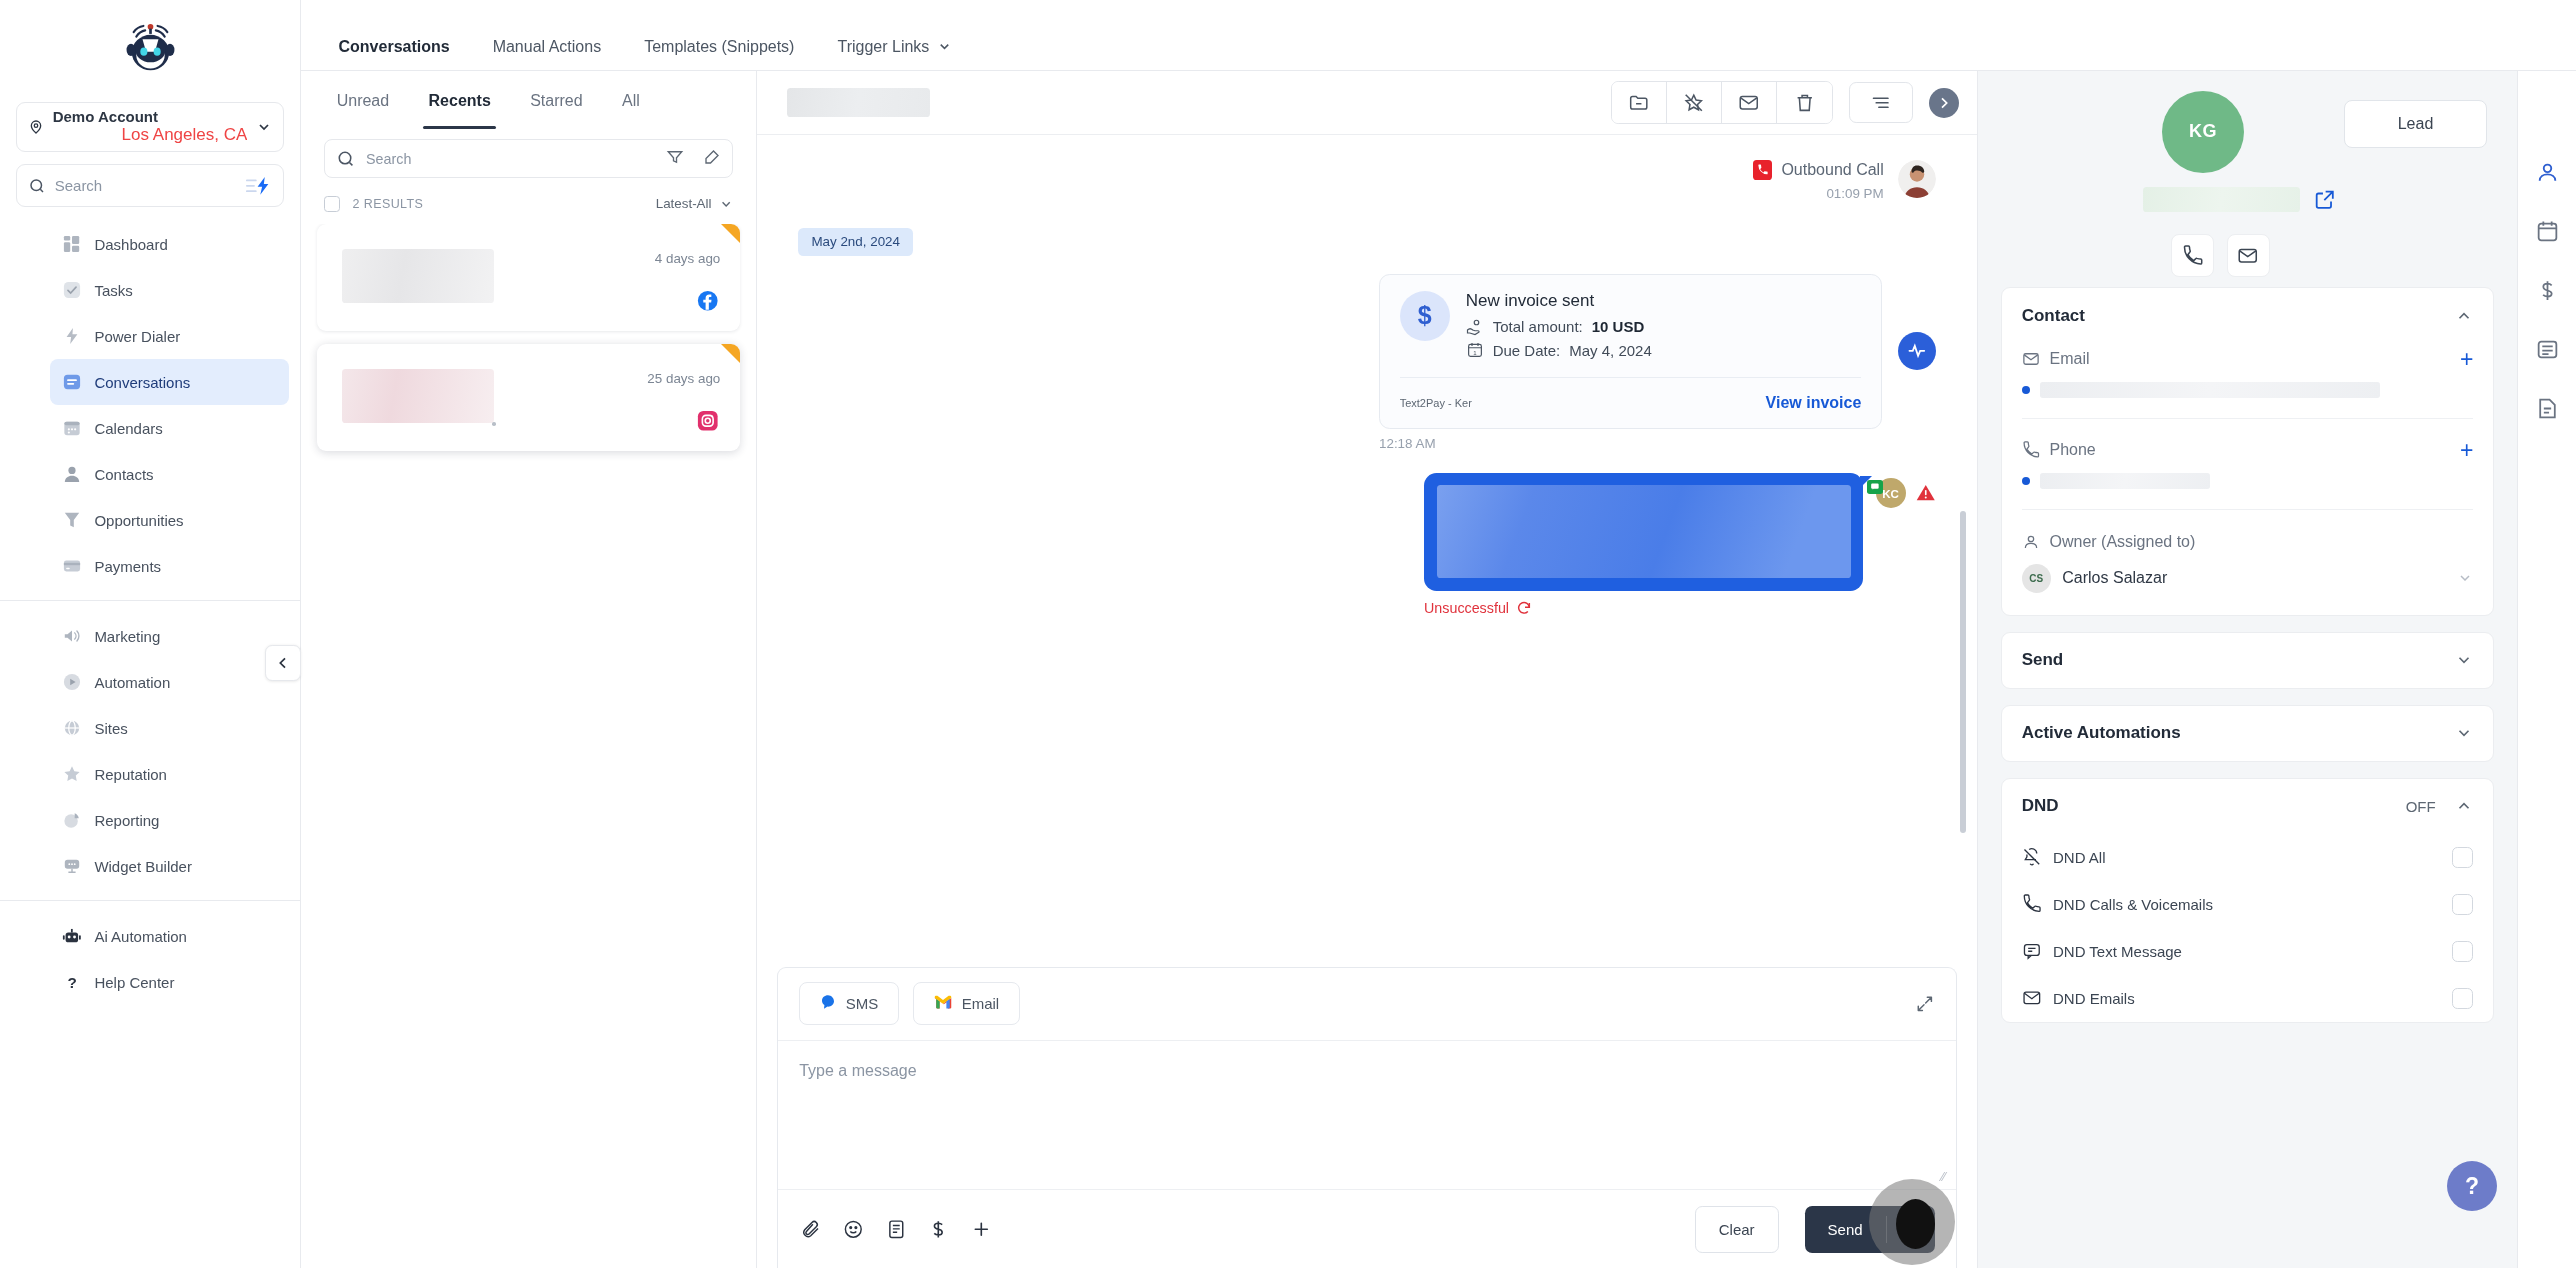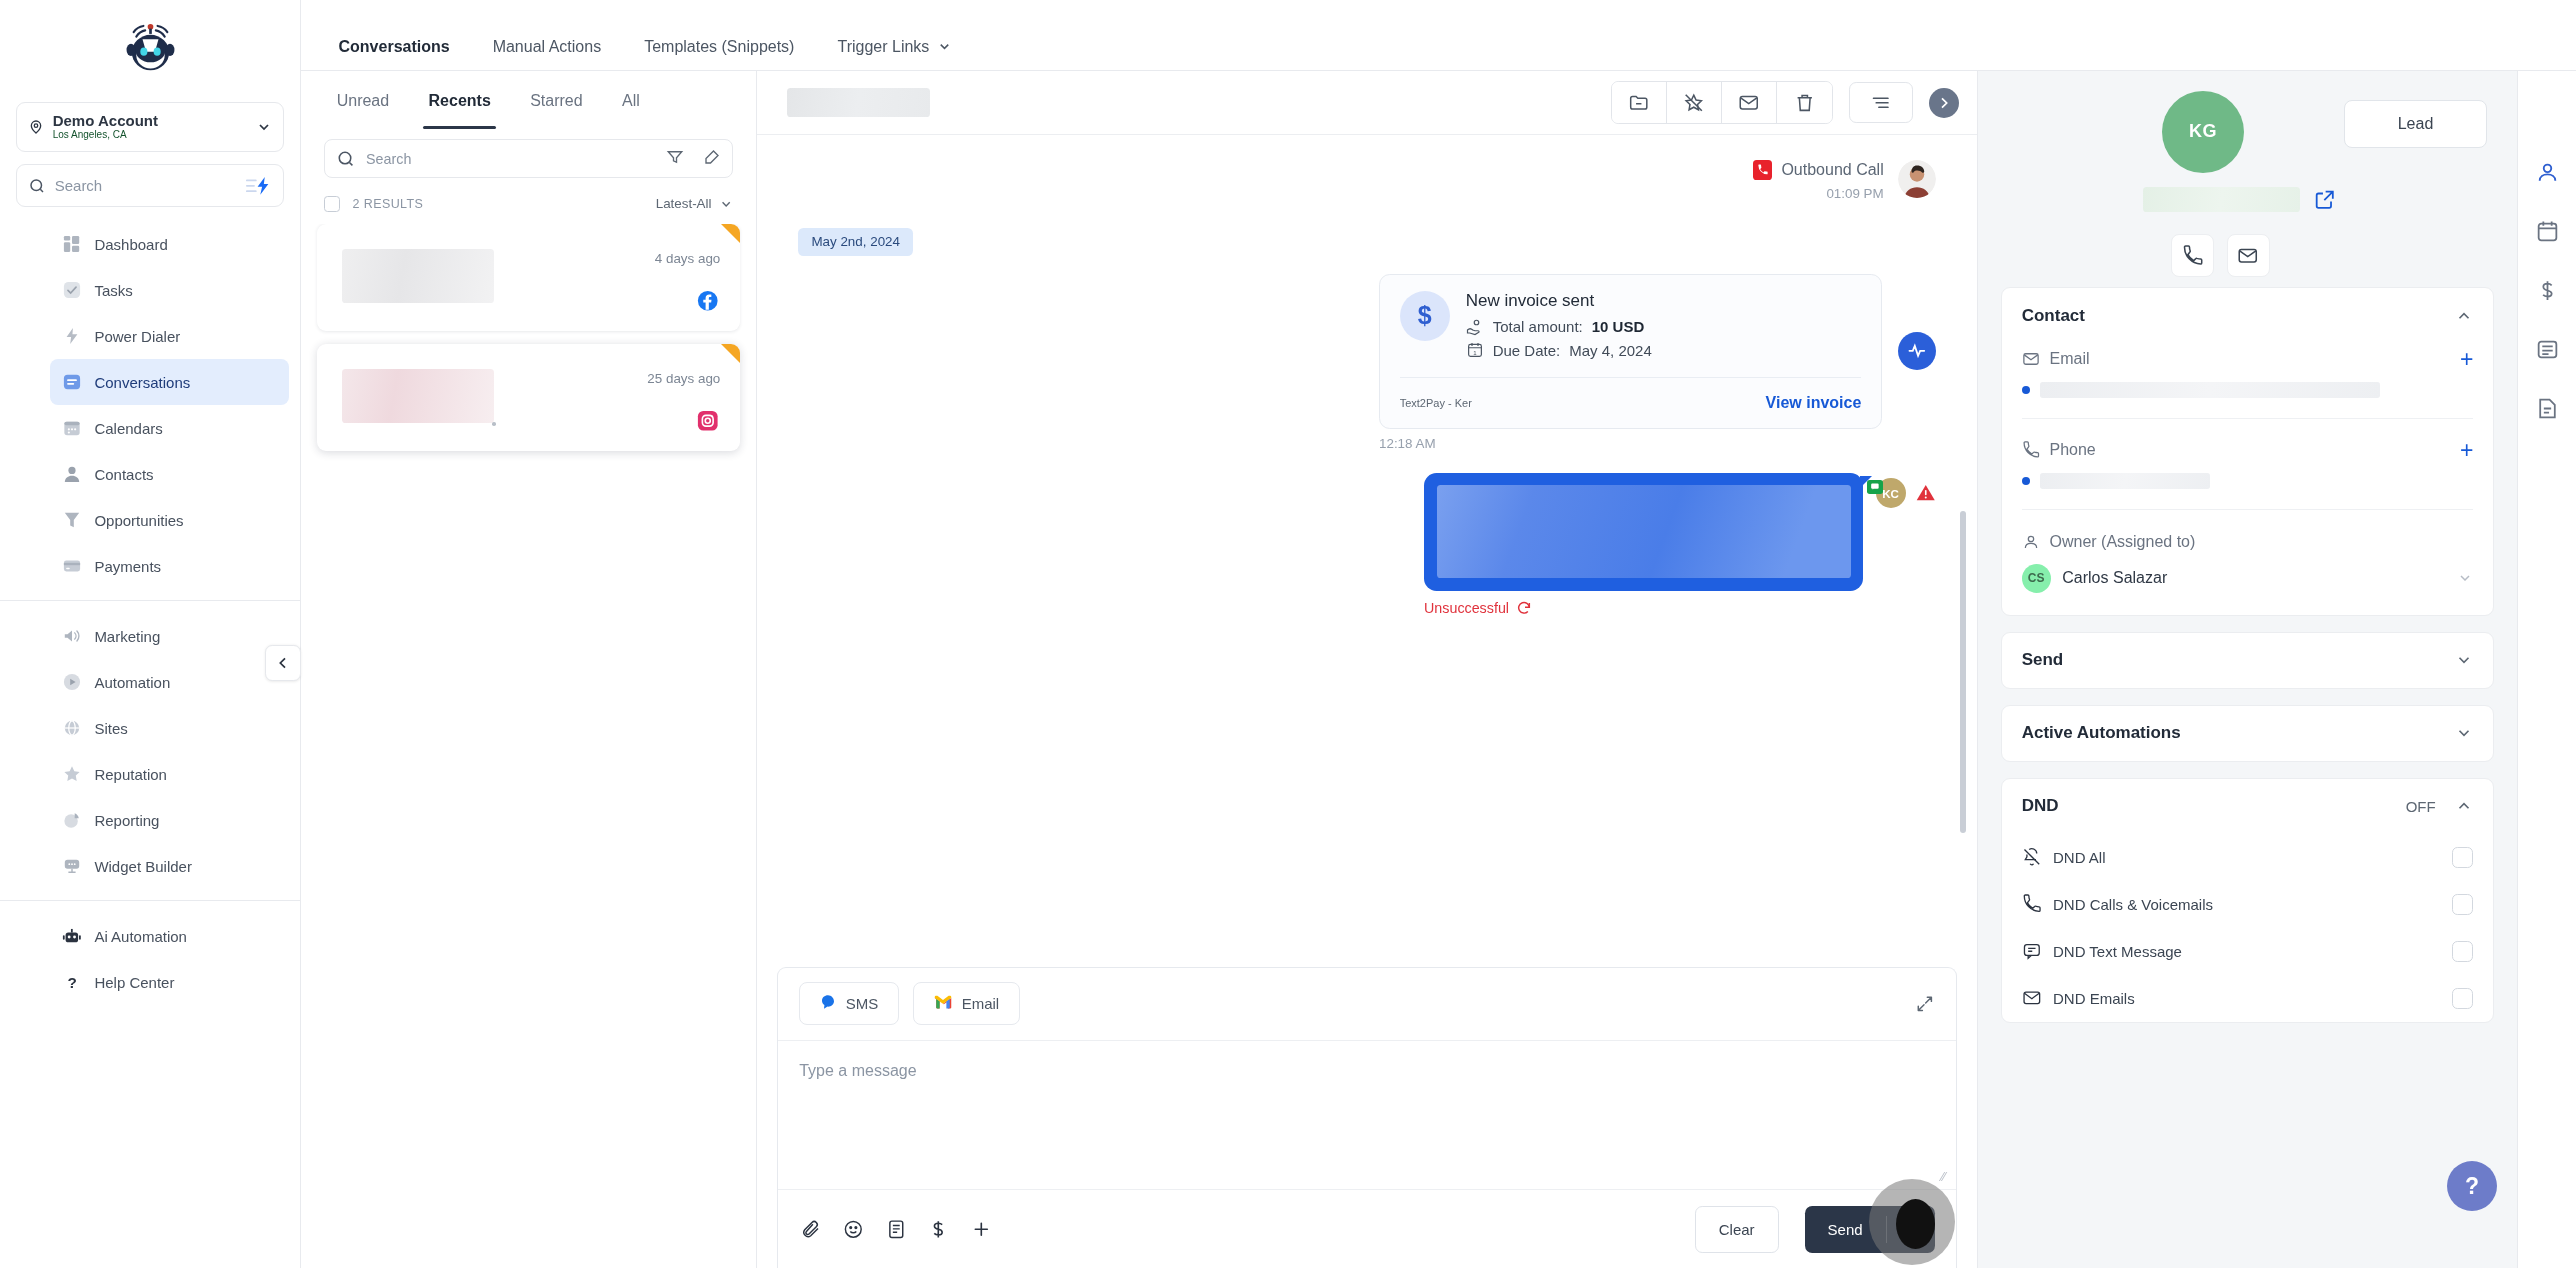--- a/index.html
+++ b/index.html
@@ -23,21 +23,21 @@
   .logo svg { width: 55px; height: 52px; }
 
   .acct-box {
     margin: 3.6px 16px 0 16px; height: 50px;
     border: 0.9px solid #e6e8ec; border-radius: 9px;
     display: flex; align-items: center; padding: 0 10.7px; gap: 9px;
     background: #fff;
   }
   .acct-txt { flex: 1; line-height: 1.15; overflow: hidden; }
   .acct-name { font-size: 15px; font-weight: 700; color: #2d3643; white-space: nowrap; }
-  .acct-loc { font-size: 10px; color: #14532d; white-space: nowrap; }
+  .acct-loc { font-size: 17px; color: #ef4444; white-space: nowrap; text-align: right; }
   .chev-d { width: 16px; height: 16px; flex: 0 0 16px; }
 
   .search-box {
     margin: 12.5px 16px 0 16px; height: 43px;
     border: 0.9px solid #e6e8ec; border-radius: 9px;
     display: flex; align-items: center; padding: 0 10.7px; gap: 9px; background: #fff;
   }
   .search-box .ph { flex: 1; font-size: 15px; color: #8b95a3; }
   .bolt { width: 27px; height: 19.7px; flex: 0 0 27px; }
 
@@ -258,22 +258,22 @@
   .rp-off { margin-left: auto; font-size: 15px; color: #5d6773; margin-right: 19.7px; }
   .rp-chev { margin-left: auto; width: 18px; height: 18px; cursor: pointer; }
   .fld { padding: 0 19.7px; }
   .fld-lbl { display: flex; align-items: center; gap: 9.8px; font-size: 16px; color: #6a7381; height: 32px; }
   .fld-plus { margin-left: auto; font-size: 23px; color: #1759d6; line-height: 1; cursor: pointer; }
   .fld-val { display: flex; align-items: center; gap: 10.7px; height: 30px; }
   .blue-dot { width: 8px; height: 8px; border-radius: 50%; background: #1759d6; flex: 0 0 8px; }
   .val-blur { height: 16px; border-radius: 2.7px; background: linear-gradient(100deg,#eceef1,#f4f5f7 50%,#edeff2); }
   .fld-div { height: 0.9px; background: #eef0f3; margin: 12.5px 0 16px 0; }
   .owner-row { display: flex; align-items: center; gap: 11.6px; height: 41px; }
-  .cs-av { width: 29px; height: 29px; border-radius: 50%; background: #86efac; color: #3c6b4d;
-    font-size: 12px; font-weight: 600; display: flex; align-items: center; justify-content: center; }
+  .cs-av { width: 29px; height: 29px; border-radius: 50%; background: #e5e5e5; color: #3c6b4d;
+    font-size: 10px; font-weight: 600; display: flex; align-items: center; justify-content: center; }
   .owner-name { font-size: 16px; color: #2f3845; }
   .owner-chev { margin-left: auto; width: 16px; height: 16px; }
 
   .dnd-row { display: flex; align-items: center; gap: 11.6px; padding: 0 19.7px; height: 47px; }
   .dnd-lbl { font-size: 15px; color: #3b4552; }
   .dnd-cb { margin-left: auto; width: 21.5px; height: 21.5px; border: 1.4px solid #d3d8df; border-radius: 5.4px; cursor: pointer; }
 
   
   .rail { width: 59px; flex: 0 0 59px; background: #fff; border-left: 0.9px solid #e8eaee;
     display: flex; flex-direction: column; align-items: center; padding-top: 86px; gap: 29px; }

